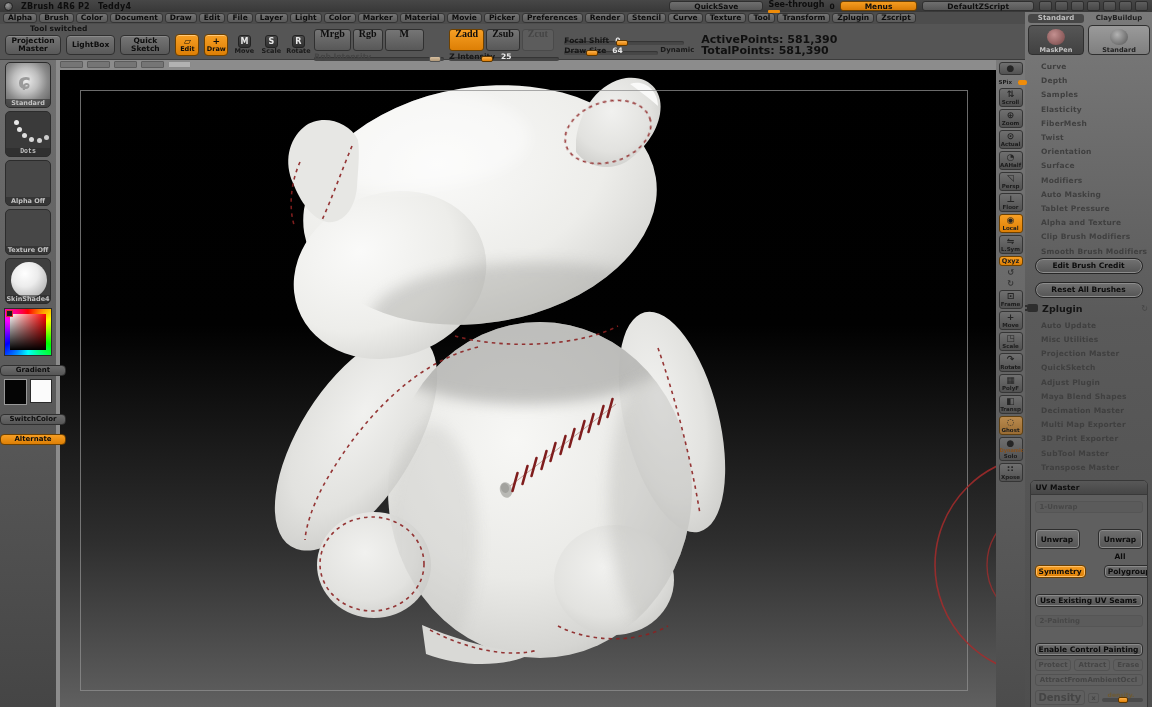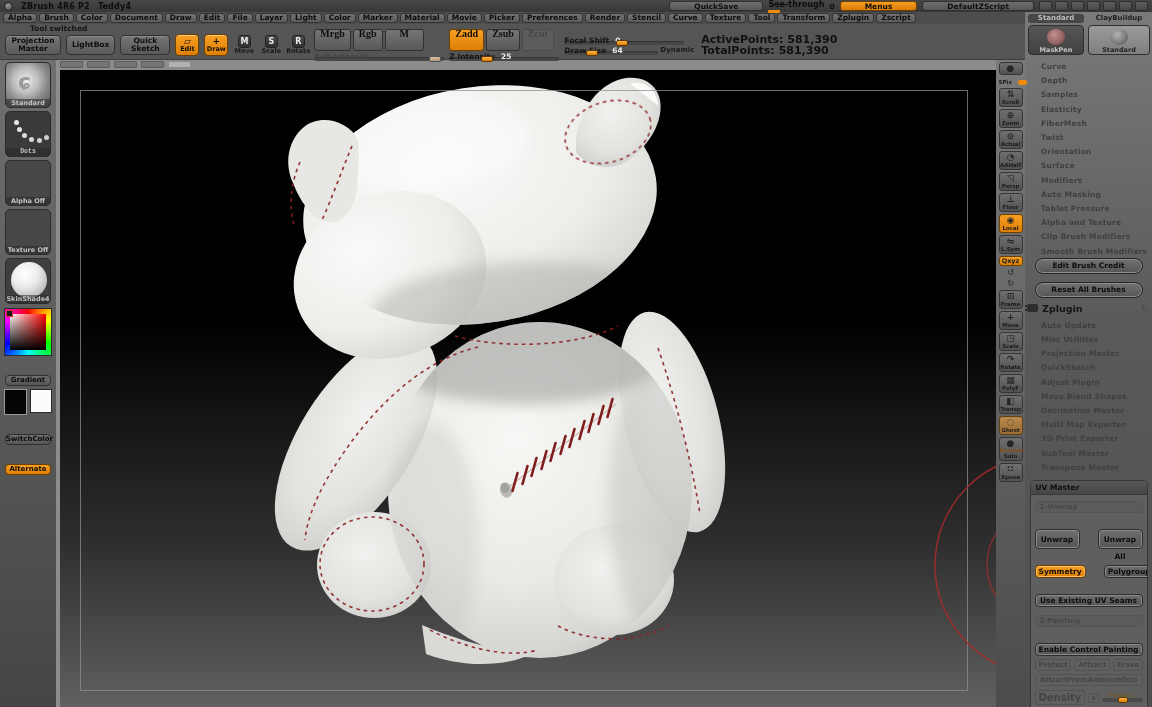--- a/index.html
+++ b/index.html
@@ -86,21 +86,21 @@
     box-shadow:3px 7px 0 #e4e4e4, 8px 13px 0 #dedede, 15px 17px 0 #d8d8d8, 23px 18px 0 #d2d2d2, 30px 15px 0 #cccccc;}
   .thumb.alpha, .thumb.texture{ background:#474747;}
   .thumb.material{ background:#3f3f3f;}
   .thumb.material::before{ content:""; position:absolute; left:5px; top:3px; width:36px; height:36px;
     border-radius:50%; background:radial-gradient(circle at 38% 32%, #ffffff 0%, #ececec 40%, #bdbdbd 75%, #8f8f8f 100%);}
   .picker{ position:relative; width:48px; height:48px; margin:4px auto 2px;
     background:conic-gradient(#f00,#ff0,#0f0,#0ff,#00f,#f0f,#f00); border:1px solid #2c2c2c;}
   .picker .sv{ position:absolute; left:5px; top:5px; right:5px; bottom:5px;
     background:linear-gradient(to bottom, rgba(0,0,0,0), #000), linear-gradient(to right, #fff, #f00);}
   .picker .cur{ position:absolute; left:1px; top:1px; width:7px; height:7px; background:#1a1a1a; border:1px solid #e03030;}
-  .side-btn{ display:block; width:46px; margin:19px auto 0; background:linear-gradient(#6e6e6e,#565656);
+  .side-btn{ display:block; width:66px; margin:9px auto 0; background:linear-gradient(#6e6e6e,#565656);
     border:1px solid #303030; border-radius:4px; font-size:7px; line-height:9px; text-align:center; color:#0d0d0d;}
   .side-btn.orange{ background:linear-gradient(#f79f24,#dd7f05); border-color:#6e4100;}
   .swatches{ display:flex; gap:3px; width:48px; margin:3px auto 0; align-items:flex-start;}
   .swatch{ width:24px; height:24px; border:1px solid #2a2a2a;}
   .swatch.black{ background:#050505; width:26px; height:26px; border-color:#999;}
   .swatch.white{ background:#fbfbfb;}
   
   .canvas{ position:absolute; left:56px; top:60px; width:940px; height:647px; background:#8c8c8c; z-index:10;}
   .segbar{ position:absolute; left:4px; top:1px; display:flex; gap:4px; z-index:3;}
   .segbar span{ width:23px; height:7px; background:#757575; border:1px solid #5c5c5c; border-radius:1px;}

